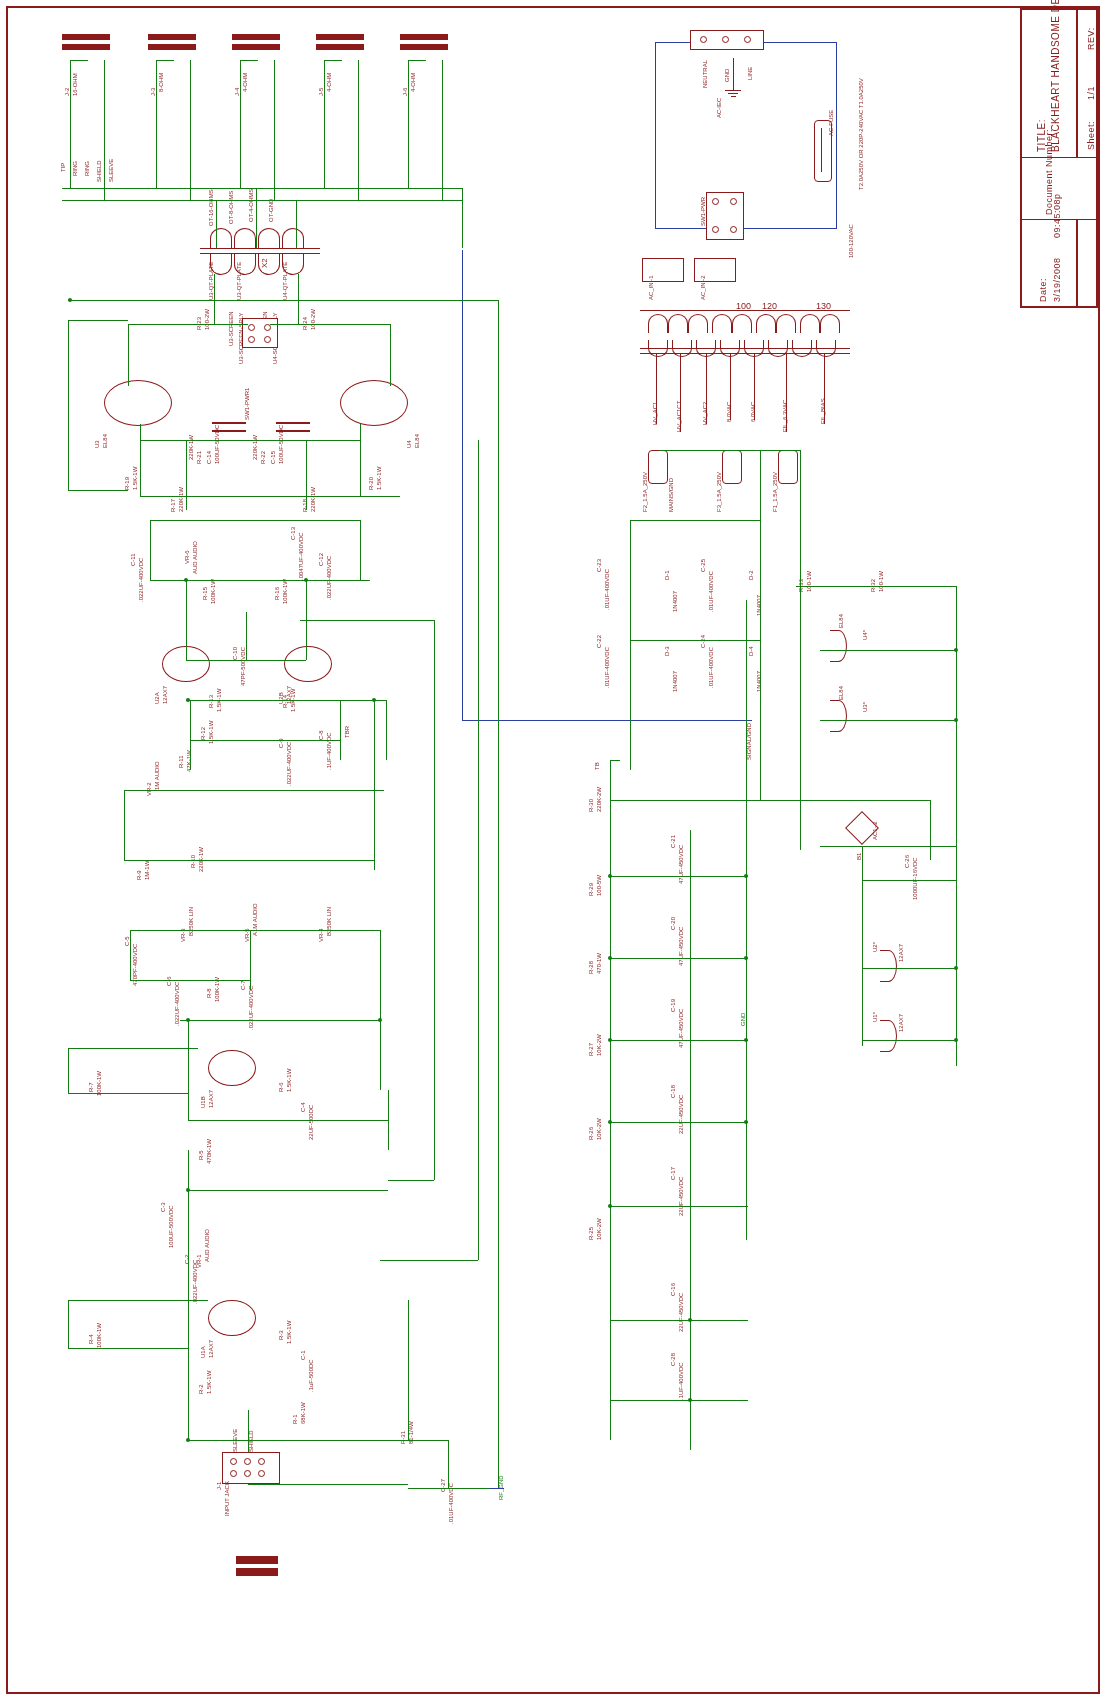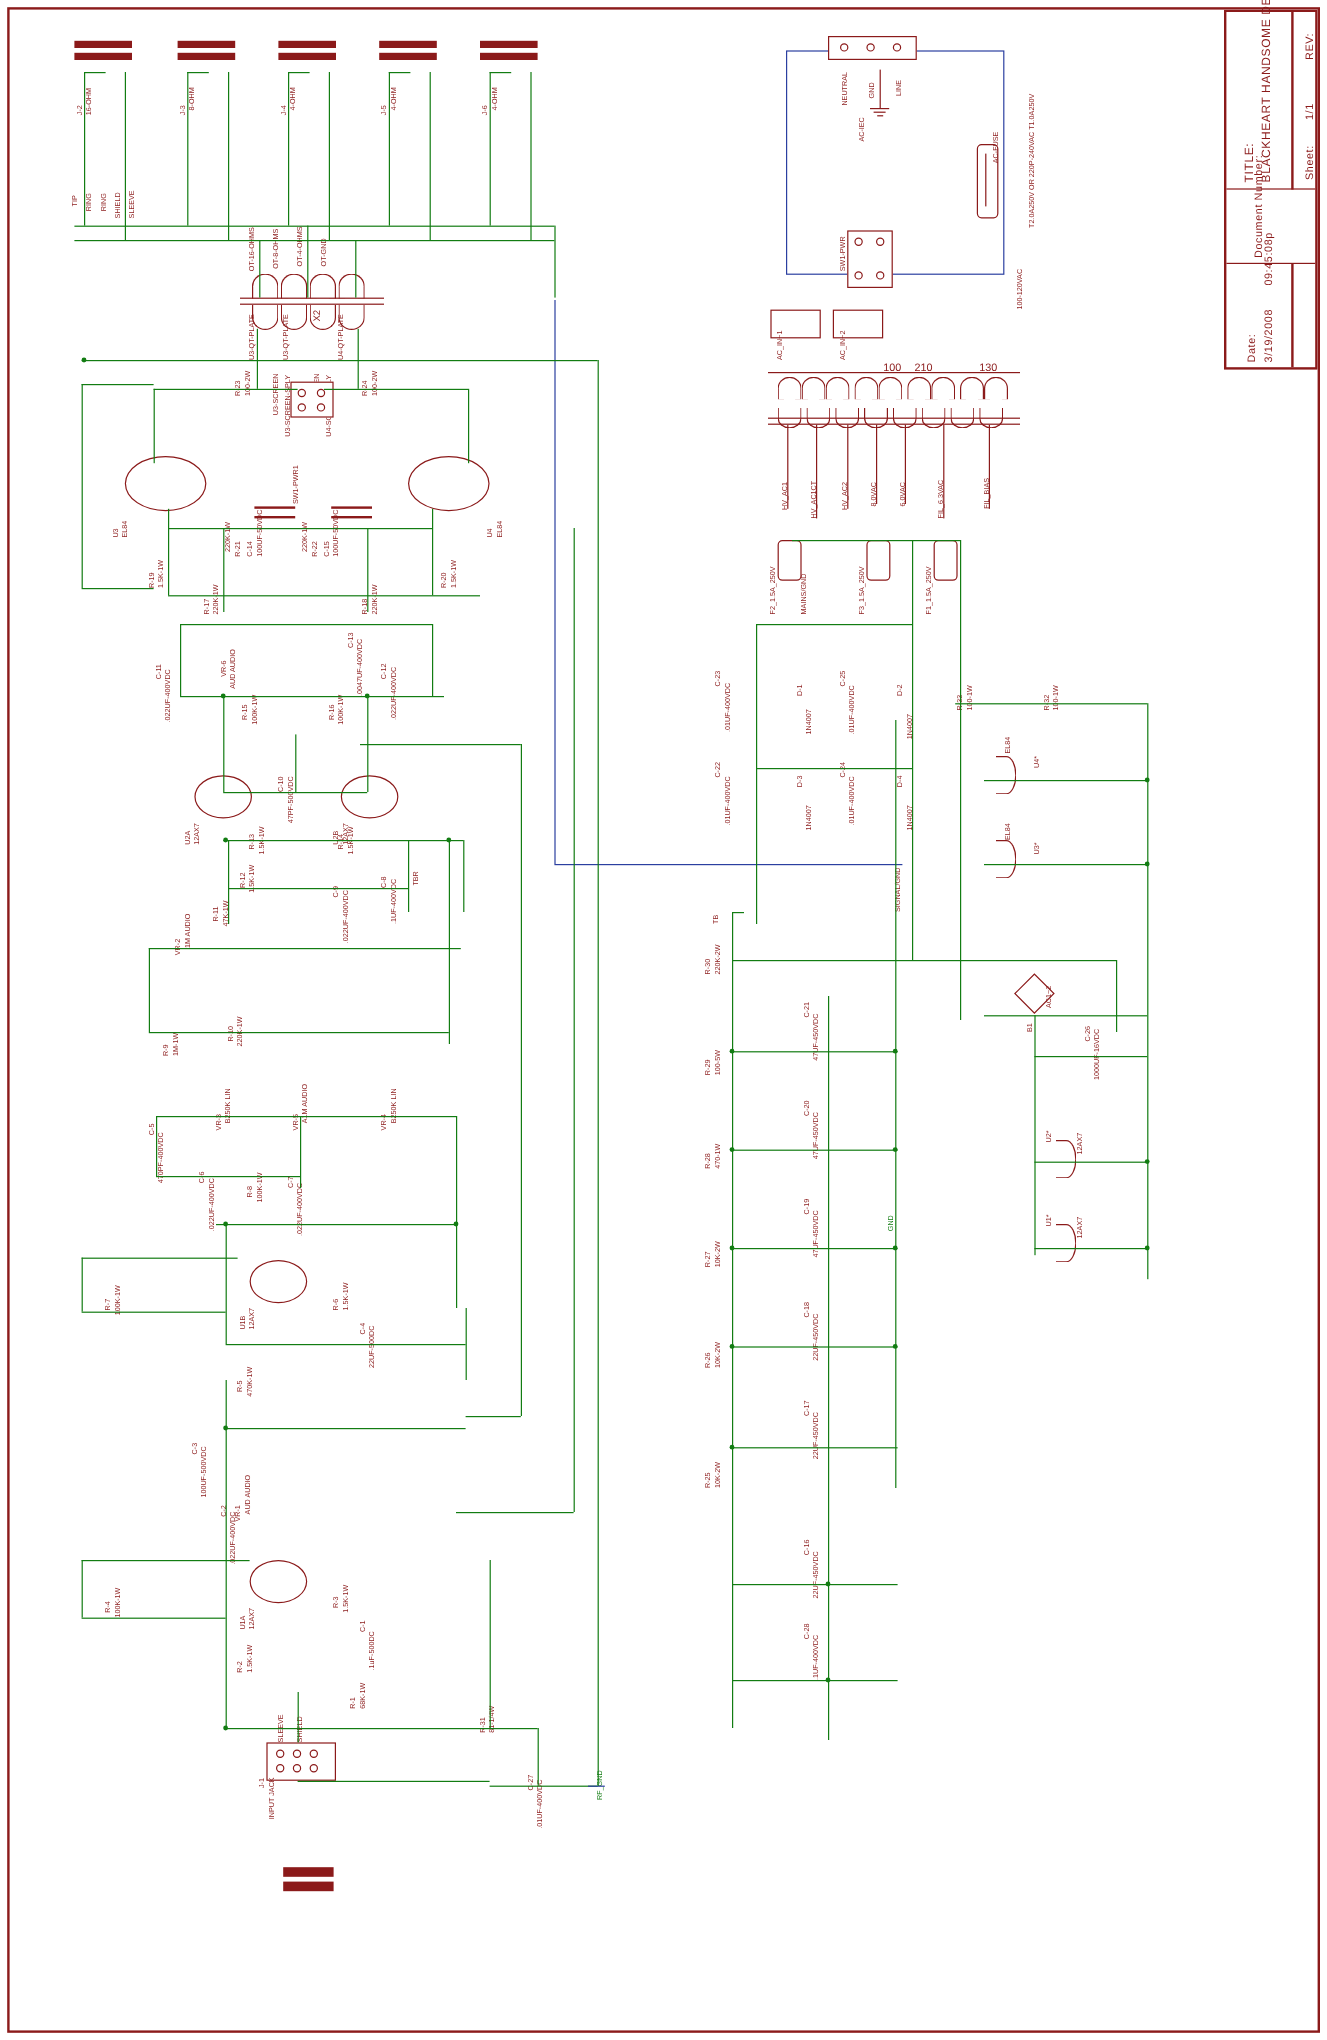--- a/index.html
+++ b/index.html
@@ -111,21 +111,21 @@
     <div class="coil" style="left:648px;top:340px;width:18px;height:16px;transform:rotate(180deg);"></div>
     <div class="coil" style="left:672px;top:340px;width:18px;height:16px;transform:rotate(180deg);"></div>
     <div class="coil" style="left:696px;top:340px;width:18px;height:16px;transform:rotate(180deg);"></div>
     <div class="coil" style="left:720px;top:340px;width:18px;height:16px;transform:rotate(180deg);"></div>
     <div class="coil" style="left:744px;top:340px;width:18px;height:16px;transform:rotate(180deg);"></div>
     <div class="coil" style="left:768px;top:340px;width:18px;height:16px;transform:rotate(180deg);"></div>
     <div class="coil" style="left:792px;top:340px;width:18px;height:16px;transform:rotate(180deg);"></div>
     <div class="coil" style="left:816px;top:340px;width:18px;height:16px;transform:rotate(180deg);"></div>
   </div>
   <span class="lbl" style="left:736px;top:303px;font-size:9px;">100</span>
-  <span class="lbl" style="left:762px;top:303px;font-size:9px;">210</span>
+  <span class="lbl" style="left:762px;top:303px;font-size:9px;">120</span>
   <span class="lbl" style="left:816px;top:303px;font-size:9px;">130</span>
 
   <span class="lbl rot90" style="left:652px;top:425px;">HV_AC1</span>
   <span class="lbl rot90" style="left:676px;top:432px;">HV_AC1CT</span>
   <span class="lbl rot90" style="left:702px;top:425px;">HV_AC2</span>
   <span class="lbl rot90" style="left:726px;top:422px;">8.0VAC</span>
   <span class="lbl rot90" style="left:750px;top:422px;">6.0VAC</span>
   <span class="lbl rot90" style="left:782px;top:432px;">FIL_6.3VAC</span>
   <span class="lbl rot90" style="left:820px;top:424px;">FIL_BIAS</span>
 

